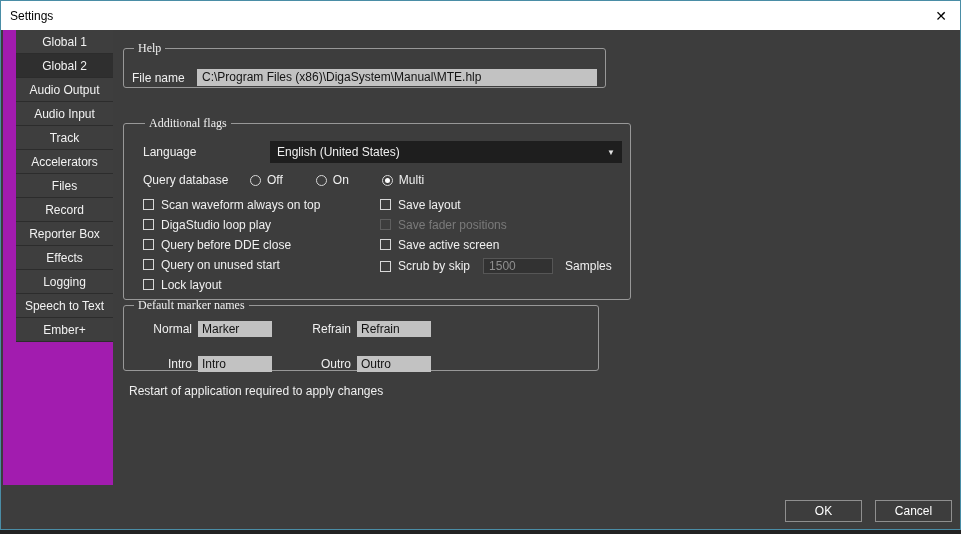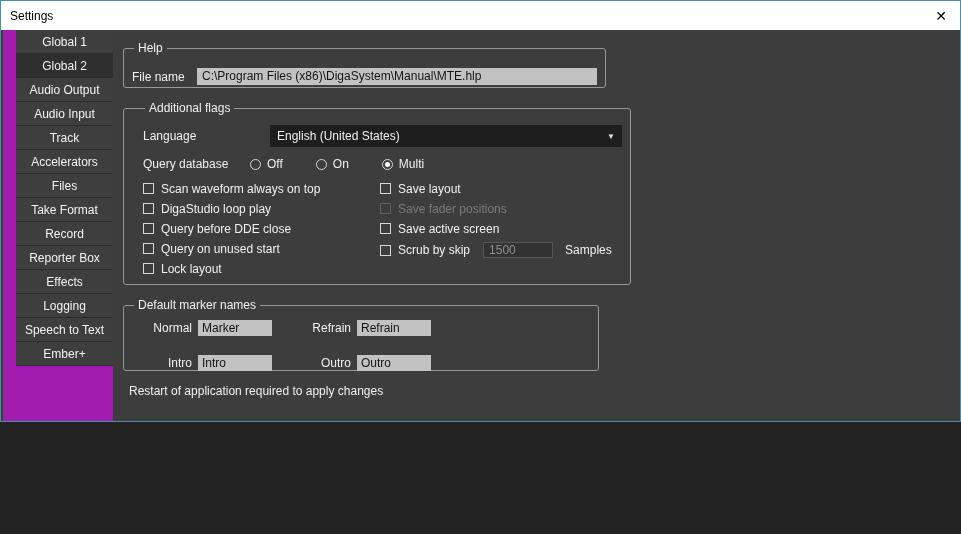--- a/index.html
+++ b/index.html
@@ -6,21 +6,21 @@
   body {
     margin: 0;
     background: #222;
     font-family: "Liberation Sans", sans-serif;
     font-size: 12px;
     color: #f0f0f0;
   }
   .window {
     position: relative;
     width: 961px;
-    height: 422px;
+    height: 530px;
     background: #3d3d3d;
     border: 1px solid #4a8da6;
     overflow: hidden;
   }
   
   .titlebar {
     position: absolute;
     left: 0; top: 0; right: 0;
     height: 29px;
     background: #ffffff;
@@ -66,23 +66,24 @@
     position: absolute;
     border: 1px solid #989898;
     border-radius: 3px;
     margin: 0;
     padding: 2px 8px 8px 8px;
   }
   fieldset.group legend {
     padding: 0 4px;
     margin-left: 2px;
     color: #f0f0f0;
+    font-family: Liberation Serif, serif;
   }
   #help-group   { left: 12px; top: 11px;  width: 476px; height: 47px; }
-  #flags-group  { left: 12px; top: 71px;  width: 476px; height: 184px; padding-left: 19px; }
+  #flags-group  { left: 12px; top: 86px;  width: 476px; height: 184px; padding-left: 19px; }
   #marker-group { left: 12px; top: 268px; width: 476px; height: 73px; }
 
   .help-row { display: flex; align-items: center; margin-top: 11px; }
   .help-label { width: 65px; flex: none; }
   .filename-field {
     width: 400px; height: 17px;
     line-height: 17px;
     background: #c2c2c2; color: #141414;
     padding: 0 5px;
     overflow: hidden; white-space: nowrap;
@@ -198,23 +199,20 @@
         <span>Audio Input</span>
       </div>
       <div class="side-item">
         <span>Track</span>
       </div>
       <div class="side-item">
         <span>Accelerators</span>
       </div>
       <div class="side-item">
         <span>Files</span>
-      </div>
-      <div class="side-item">
-        <span>Take Format</span>
       </div>
       <div class="side-item">
         <span>Record</span>
       </div>
       <div class="side-item">
         <span>Reporter Box</span>
       </div>
       <div class="side-item">
         <span>Effects</span>
       </div>

